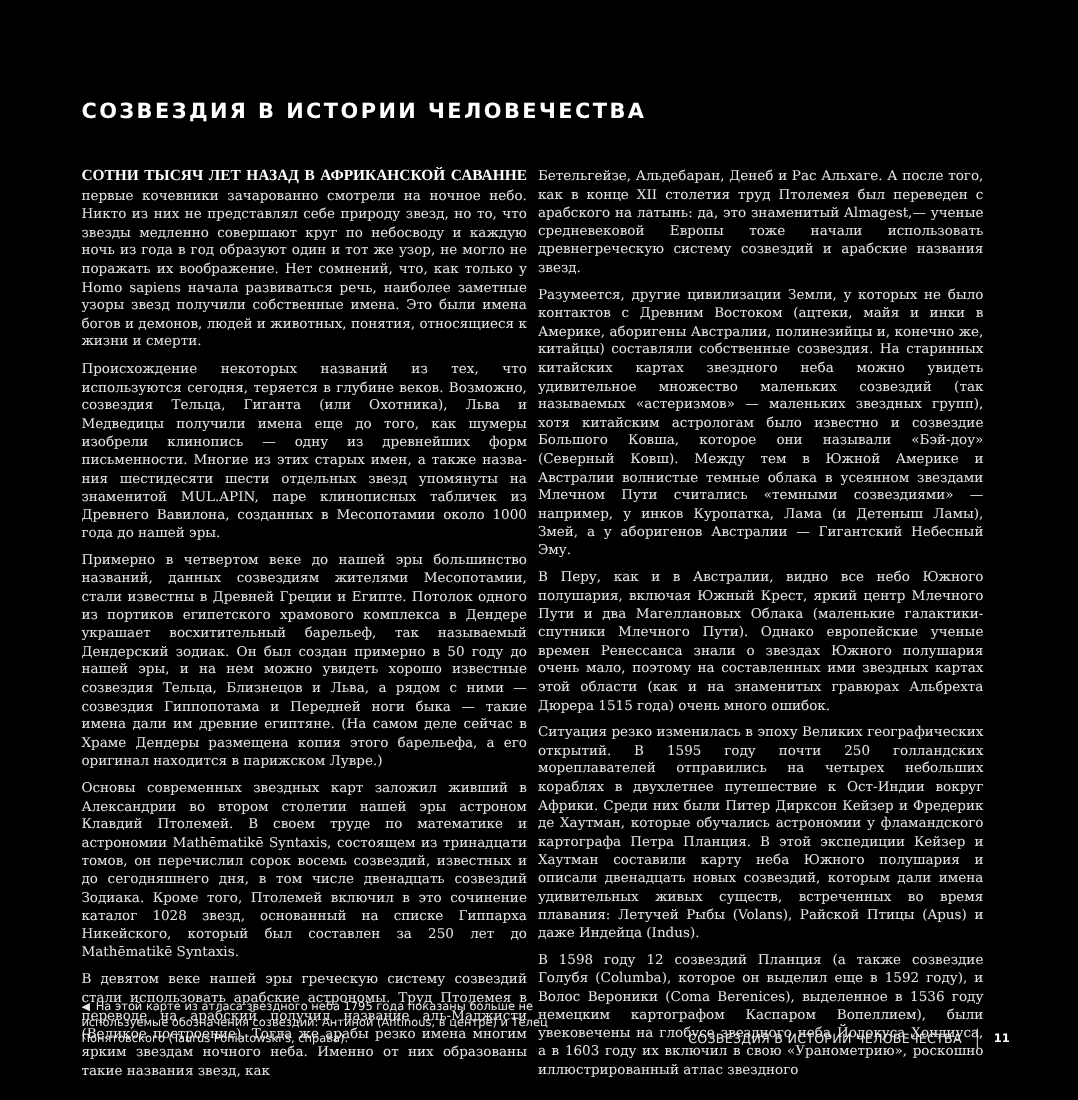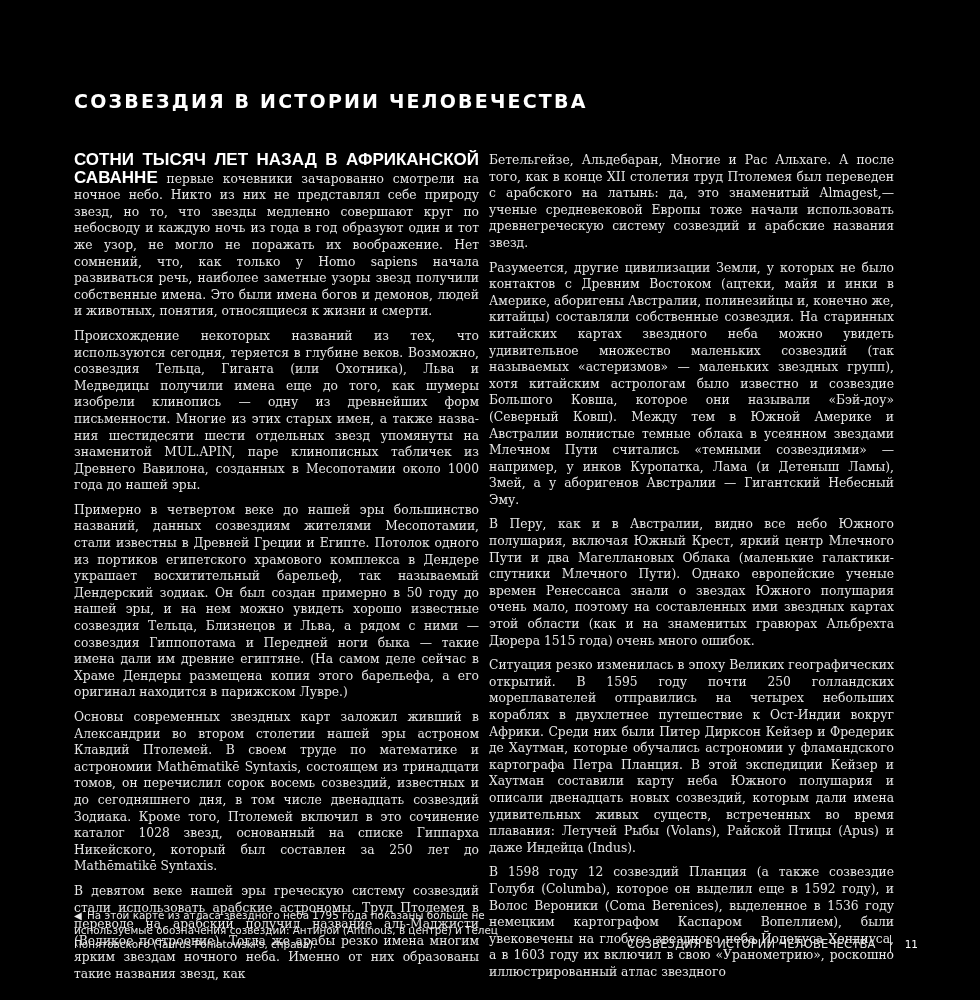--- a/index.html
+++ b/index.html
@@ -11,52 +11,52 @@
   }
   .col {
     position: absolute; top: 152px; width: 405px;
     font-family: "DejaVu Serif", serif; font-size: 12.3px; line-height: 16.6px;
     color: #e6e6e6; text-align: justify; hyphens: manual;
   }
   .col.left { left: 74px; }
   .col.right { left: 489px; }
   .col p { margin: 0 0 8px 0; }
   .lead {
-    font-family: Liberation Sans, sans-serif; font-weight: bold; font-size: 17px;
+    font-family: Liberation Serif, serif; font-weight: bold; font-size: 14px;
     color: #fff; letter-spacing: 0;
   }
   .caption {
     position: absolute; left: 74px; top: 908px; width: 480px;
     font-family: "DejaVu Sans", sans-serif; font-size: 10.4px; line-height: 14px; color: #e8e8e8;
   }
   .caption .arrow { font-size: 10px; margin-right: 2px; }
   .footer {
     position: absolute; right: 62px; top: 934px; height: 20px;
     display: flex; align-items: center; gap: 10px;
     font-family: "DejaVu Sans", sans-serif; color: #e0e0e0;
   }
   .footer .running { font-size: 11.5px; letter-spacing: 0.2px; }
   .footer .sep { width: 1px; height: 18px; background: #d8d8d8; margin: 0 4px; }
-  .footer .page { font-size: 10.5px; font-weight: normal; color: #fff; text-align: center; }
+  .footer .page { font-size: 10.5px; font-weight: bold; color: #fff; text-align: center; }
 </style>
 </head>
 <body>
 
 <h1 class="title">СОЗВЕЗДИЯ В ИСТОРИИ ЧЕЛОВЕЧЕСТВА</h1>
 
 <div class="col left">
   <p><span class="lead">СОТНИ ТЫСЯЧ ЛЕТ НАЗАД В АФРИКАНСКОЙ САВАННЕ</span><span> первые кочевники зачарованно смотрели на ночное небо. Никто из них не представлял себе природу звезд, но то, что звезды медленно совершают круг по небосводу и каждую ночь из года в год обра­зуют один и тот же узор, не могло не поражать их воображение. Нет сомнений, что, как только у Homo sapiens начала развиваться речь, наиболее заметные узоры звезд получили собственные имена. Это были имена богов и демонов, людей и животных, понятия, относящиеся к жизни и смерти.</span></p>
   <p>Происхождение некоторых названий из тех, что используются сегодня, теряется в глубине веков. Возможно, созвездия Тельца, Гиганта (или Охотника), Льва и Медведицы получили имена еще до того, как шумеры изобрели клинопись — одну из древнейших форм письменности. Многие из этих старых имен, а также назва­ния шестидесяти шести отдельных звезд упомянуты на знамени­той MUL.APIN, паре клинописных табличек из Древнего Вави­лона, созданных в Месопотамии около 1000 года до нашей эры.</p>
   <p>Примерно в четвертом веке до нашей эры большинство названий, данных созвездиям жителями Месопотамии, стали известны в Древней Греции и Египте. Потолок одного из портиков египет­ского храмового комплекса в Дендере украшает восхитительный барельеф, так называемый Дендерский зодиак. Он был создан примерно в 50 году до нашей эры, и на нем можно увидеть хо­рошо известные созвездия Тельца, Близнецов и Льва, а рядом с ними — созвездия Гиппопотама и Передней ноги быка — такие имена дали им древние египтяне. (На самом деле сейчас в Храме Дендеры размещена копия этого барельефа, а его оригинал нахо­дится в парижском Лувре.)</p>
   <p>Основы современных звездных карт заложил живший в Алексан­дрии во втором столетии нашей эры астроном Клавдий Птолемей. В своем труде по математике и астрономии Mathēmatikē Syntaxis, состоящем из тринадцати томов, он перечислил сорок восемь созвездий, известных и до сегодняшнего дня, в том числе двена­дцать созвездий Зодиака. Кроме того, Птолемей включил в это сочинение каталог 1028 звезд, основанный на списке Гиппарха Никейского, который был составлен за 250 лет до Mathēmatikē Syntaxis.</p>
   <p>В девятом веке нашей эры греческую систему созвездий стали использовать арабские астрономы. Труд Птолемея в переводе на арабский получил название аль-Маджисти (Великое построе­ние). Тогда же арабы резко имена многим ярким звездам ноч­ного неба. Именно от них образованы такие названия звезд, как</p>
 </div>
 
 <div class="col right">
-  <p>Бетельгейзе, Альдебаран, Многие и Рас Альхаге. А после того, как в конце XII столетия труд Птолемея был переведен с арабского на латынь: да, это знаменитый Almagest,— ученые средневековой Европы тоже начали использовать древнегреческую систему созвездий и арабские названия звезд.</p>
+  <p>Бетельгейзе, Альдебаран, Денеб и Рас Альхаге. А после того, как в конце XII столетия труд Птолемея был переведен с арабского на латынь: да, это знаменитый Almagest,— ученые средневековой Европы тоже начали использовать древнегреческую систему созвездий и арабские названия звезд.</p>
   <p>Разумеется, другие цивилизации Земли, у которых не было кон­тактов с Древним Востоком (ацтеки, майя и инки в Америке, аборигены Австралии, полинезийцы и, конечно же, китайцы) составляли собственные созвездия. На старинных китайских картах звездного неба можно увидеть удивительное множество маленьких созвездий (так называемых «астеризмов» — малень­ких звездных групп), хотя китайским астрологам было известно и созвездие Большого Ковша, которое они называли «Бэй-доу» (Северный Ковш). Между тем в Южной Америке и Австралии волнистые темные облака в усеянном звездами Млечном Пути считались «темными созвездиями» — например, у инков Куро­патка, Лама (и Детеныш Ламы), Змей, а у аборигенов Австралии — Гигантский Небесный Эму.</p>
   <p>В Перу, как и в Австралии, видно все небо Южного полушария, включая Южный Крест, яркий центр Млечного Пути и два Магел­лановых Облака (маленькие галактики-спутники Млечного Пути). Однако европейские ученые времен Ренессанса знали о звездах Южного полушария очень мало, поэтому на составленных ими звездных картах этой области (как и на знаменитых гравюрах Альбрехта Дюрера 1515 года) очень много ошибок.</p>
   <p>Ситуация резко изменилась в эпоху Великих географических открытий. В 1595 году почти 250 голландских мореплавателей отправились на четырех небольших кораблях в двухлетнее путе­шествие к Ост-Индии вокруг Африки. Среди них были Питер Дирксон Кейзер и Фредерик де Хаутман, которые обучались астрономии у фламандского картографа Петра Планция. В этой экспедиции Кейзер и Хаутман составили карту неба Южного полушария и описали двенадцать новых созвездий, которым дали имена удивительных живых существ, встреченных во время плавания: Летучей Рыбы (Volans), Райской Птицы (Apus) и даже Индейца (Indus).</p>
   <p>В 1598 году 12 созвездий Планция (а также созвездие Голубя (Columba), которое он выделил еще в 1592 году), и Волос Верони­ки (Coma Berenices), выделенное в 1536 году немецким картогра­фом Каспаром Вопеллием), были увековечены на глобусе звезд­ного неба Йодокуса Хондиуса, а в 1603 году их включил в свою «Уранометрию», роскошно иллюстрированный атлас звездного</p>
 </div>
 
 <div class="caption">
   <span class="arrow">◀</span>
   <span>На этой карте из атласа звездного неба 1795 года показаны больше не используемые обозначения созвездий: Антиной (Antinous, в центре) и Телец Понятовского (Taurus Poniatowski’s, справа).</span>
 </div>

